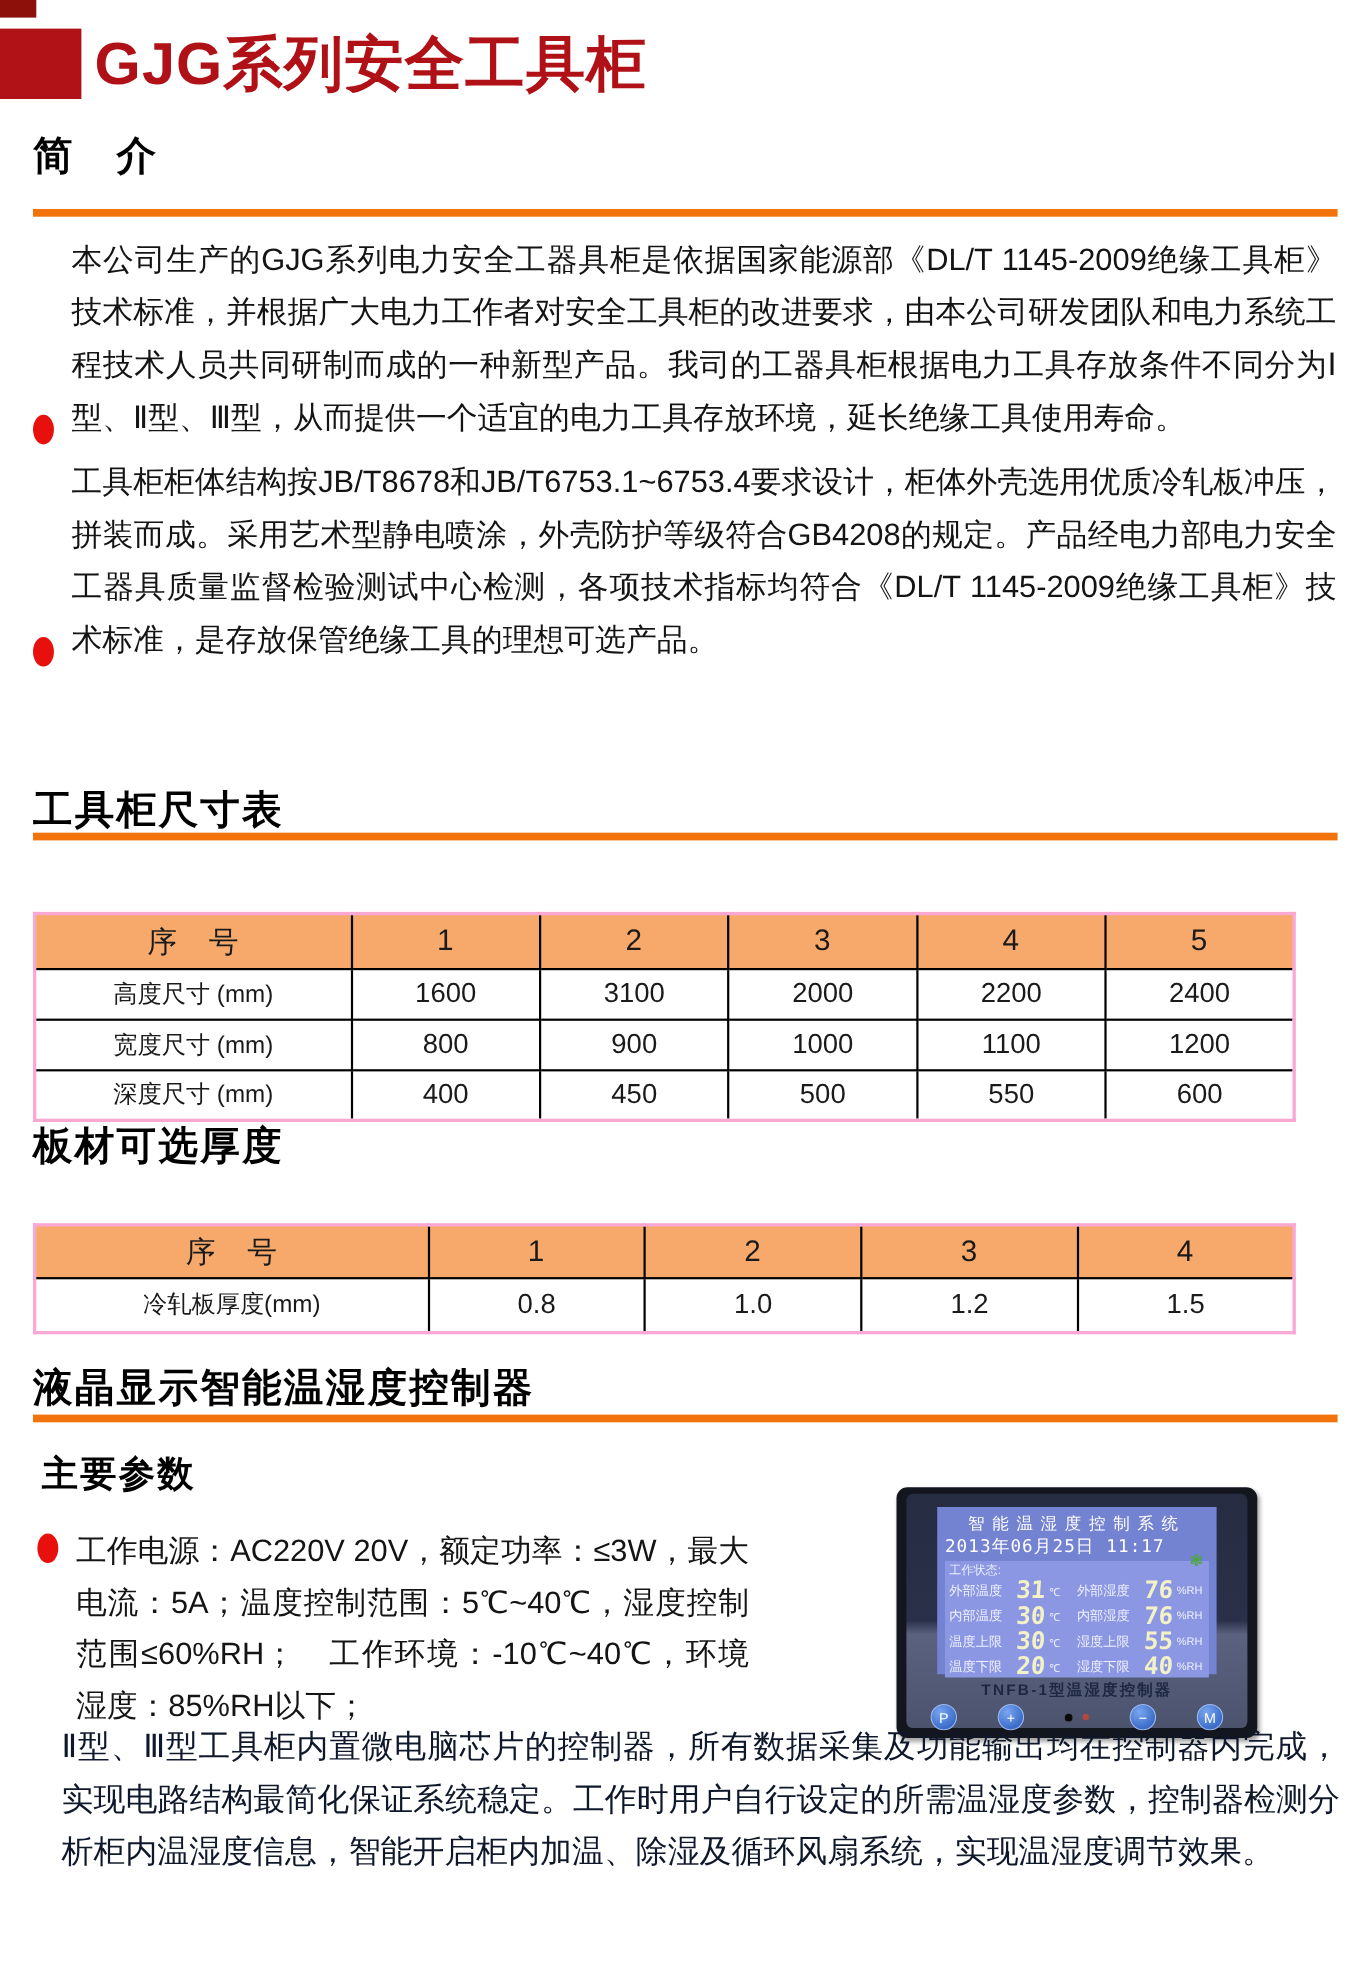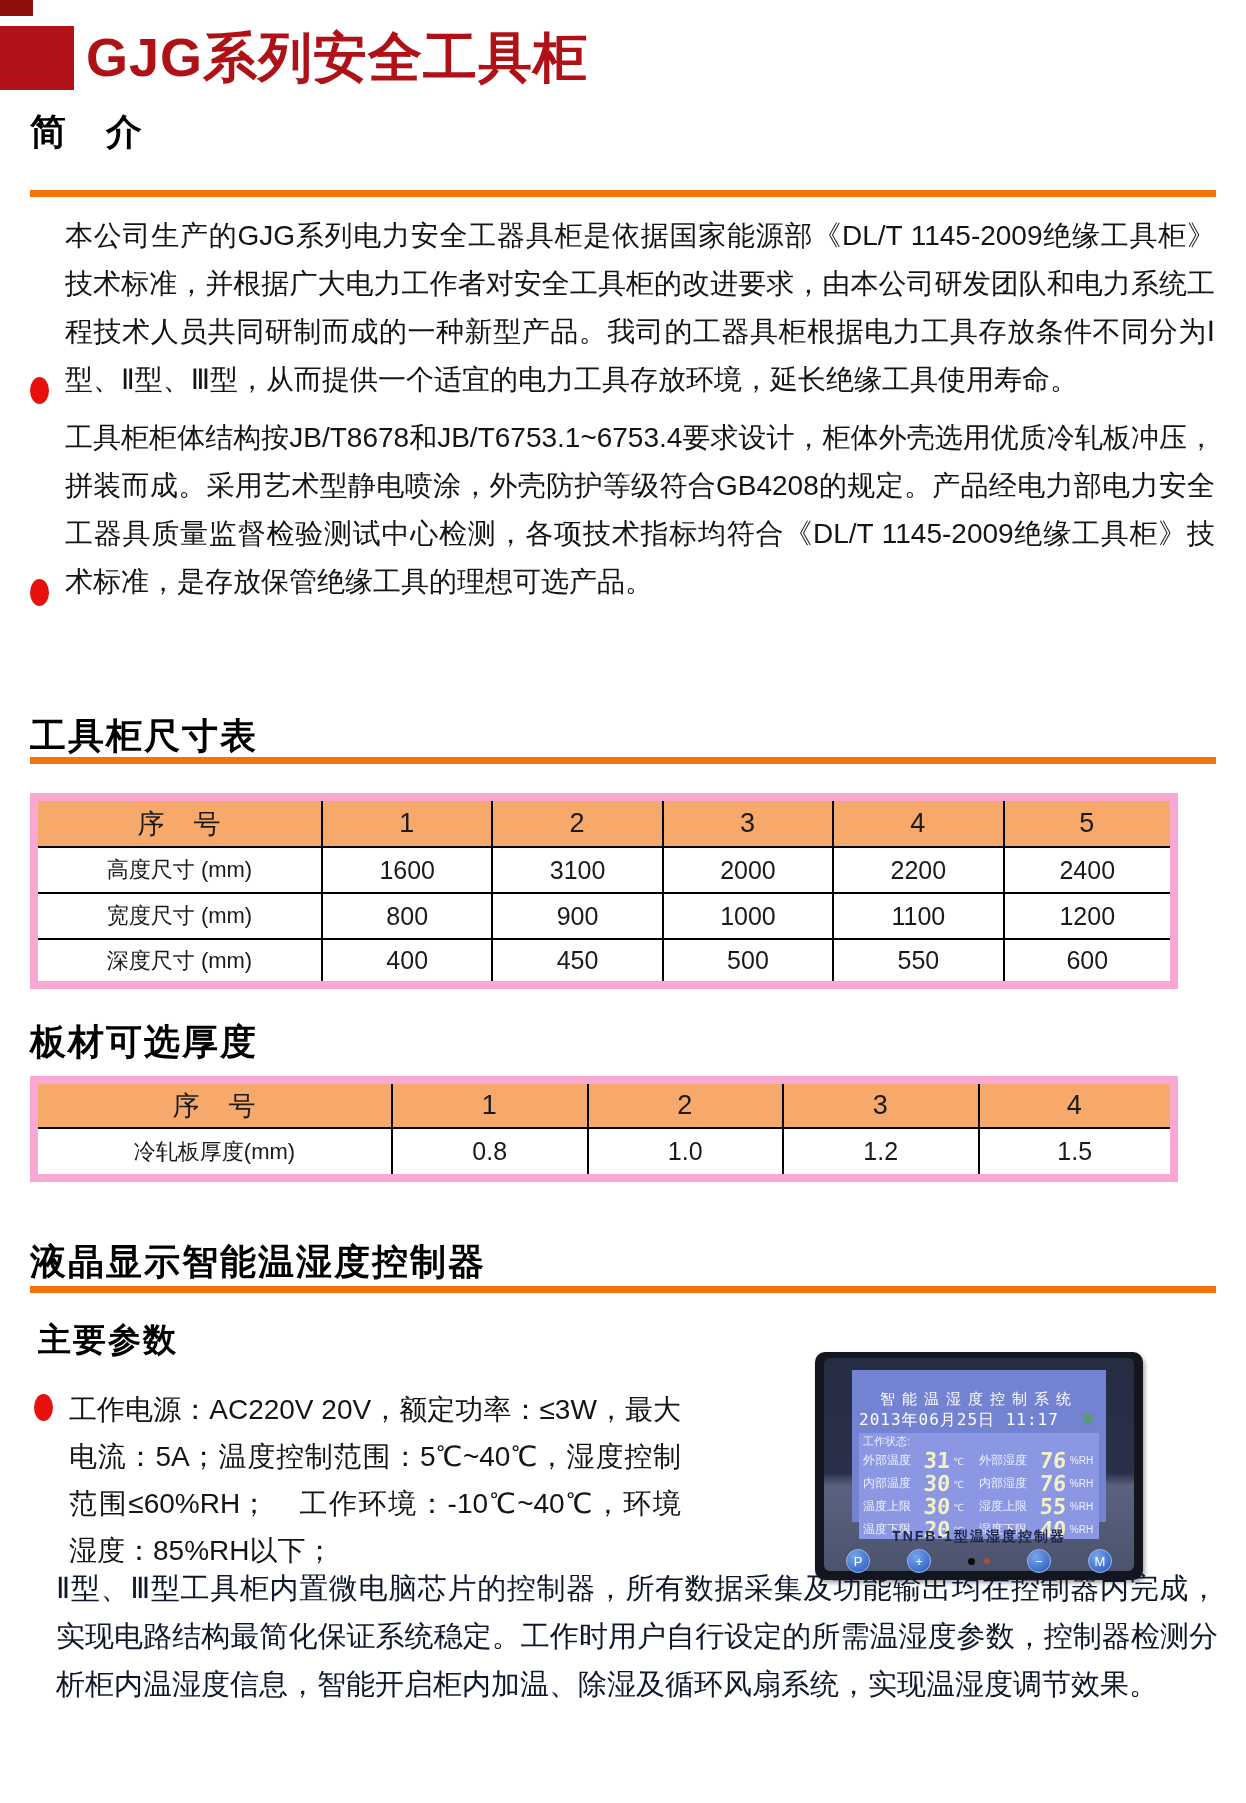--- a/index.html
+++ b/index.html
@@ -19,42 +19,42 @@
   
   .bullets { position:absolute; left:30px; top:212px; width:1190px; }
   .bullet-row { display:flex; align-items:flex-end; margin-bottom:10px; }
   .bullet-dot { flex:0 0 19px; width:19px; height:27px; border-radius:50%; background:#e8100c; margin-top:8px; }
   .bullet-row p { margin-left:16px; width:1150px; font-size:28px; line-height:48px; text-align:justify; color:#141414; }
 
   .params-bullet { position:absolute; left:34px; top:1386px; display:flex; align-items:flex-start; }
   .params-bullet p { margin-left:16px; width:612px; font-size:28px; line-height:47px; text-align:justify; color:#141414; }
 
   
-  table.spec { position:absolute; left:30px; border-collapse:collapse; border:8px solid #f9a8d4; background:#fff; table-layout:fixed; }
+  table.spec { position:absolute; left:30px; border-collapse:collapse; border:3px solid #f9a8d4; background:#fff; table-layout:fixed;margin-top:36px; }
   table.spec td { border:2px solid #000; text-align:center; color:#1a1a1a; vertical-align:middle; }
   table.spec tr.head td { background:#f6a96b; font-size:27px; letter-spacing:1px; }
   table.spec td.rowlabel { font-size:22px; }
   table.spec td.val { font-size:25px; }
   #size-table  { top:793px; width:1148px; }
   #size-table tr.head td { height:50px; }
   #size-table tr.data td { height:46px; }
   #thick-table { top:1076px; width:1148px; }
   #thick-table tr.head td { height:48px; }
   #thick-table tr.data td { height:50px; }
 
   .sub-h { position:absolute; font-size:33px; font-weight:bold; color:#000; letter-spacing:2px; }
 
   
   .footer-para { position:absolute; left:56px; top:1564px; width:1162px; font-size:29px; line-height:48px; text-align:justify; color:#0f172a; }
 
   
   .device { position:absolute; left:815px; top:1352px; width:328px; height:228px; background:#14161f; border-radius:10px; box-shadow:2px 3px 4px rgba(0,0,0,.35); }
   .device-face { position:absolute; left:9px; right:9px; top:6px; bottom:9px; border-radius:6px;
                  background:linear-gradient(180deg,#262c42 0%,#2a3049 54%,#5a6280 60%,#4c536d 100%); }
-  .lcd { position:absolute; left:28px; right:28px; top:12px; height:152px; background:#7482d2; padding:20px 7px; }
+  .lcd { position:absolute; left:28px; right:28px; top:12px; height:152px; background:#7482d2; padding:6px 7px; }
   .lcd-title { color:#ffffff; font-size:15px; letter-spacing:7px; text-align:center; white-space:nowrap; }
   .lcd-date { color:#ffffff; font-size:16px; font-family:"DejaVu Sans Mono", monospace; letter-spacing:1px; margin-top:1px; }
   .fan-icon { position:absolute; right:12px; top:40px; color:#4ba83c; font-size:15px; }
   .lcd-inner { background:#8b97e2; margin-top:2px; padding:1px 4px; height:106px; }
   .lcd-status { color:#e9edff; font-size:11px; }
   .lcd-row { display:flex; align-items:center; height:23px; }
   .lcd-label  { width:62px; font-size:12px; color:#eef2ff; }
   .lcd-value  { width:46px; font-size:22px; font-weight:bold; color:#f3f1c6; font-family:"DejaVu Sans Mono", monospace; text-align:right; transform:skewX(-4deg); }
   .lcd-unit   { width:34px; font-size:10px; color:#eef2ff; padding-left:3px; }
   .model-label { position:absolute; left:0; right:0; top:170px; text-align:center; color:#1d2742; font-size:14px; font-weight:bold; letter-spacing:2px; }
@@ -67,21 +67,21 @@
 </style>
 </head>
 <body>
 
 <div class="page">
 
   <div class="logo-sq-small"></div>
   <div class="logo-sq-big"></div>
   <div class="page-title">GJG系列安全工具柜</div>
 
-  <div class="sec-h" style="left:30px; top:108px;">简　介</div>
+  <div class="sec-h" style="left:30px; top:118px;">简　介</div>
   <div class="rule" style="left:30px; top:190px; width:1186px;"></div>
 
   <div class="bullets">
     <div class="bullet-row">
       <span class="bullet-dot"></span>
       <p>本公司生产的GJG系列电力安全工器具柜是依据国家能源部《DL/T 1145-2009绝缘工具柜》技术标准，并根据广大电力工作者对安全工具柜的改进要求，由本公司研发团队和电力系统工程技术人员共同研制而成的一种新型产品。我司的工器具柜根据电力工具存放条件不同分为Ⅰ型、Ⅱ型、Ⅲ型，从而提供一个适宜的电力工具存放环境，延长绝缘工具使用寿命。</p>
     </div>
     <div class="bullet-row">
       <span class="bullet-dot"></span>
       <p>工具柜柜体结构按JB/T8678和JB/T6753.1~6753.4要求设计，柜体外壳选用优质冷轧板冲压，拼装而成。采用艺术型静电喷涂，外壳防护等级符合GB4208的规定。产品经电力部电力安全工器具质量监督检验测试中心检测，各项技术指标均符合《DL/T 1145-2009绝缘工具柜》技术标准，是存放保管绝缘工具的理想可选产品。</p>

